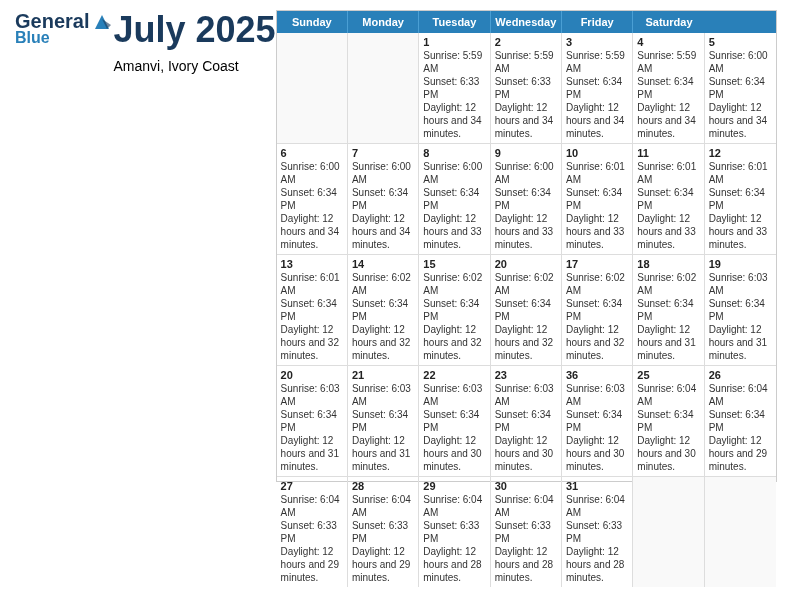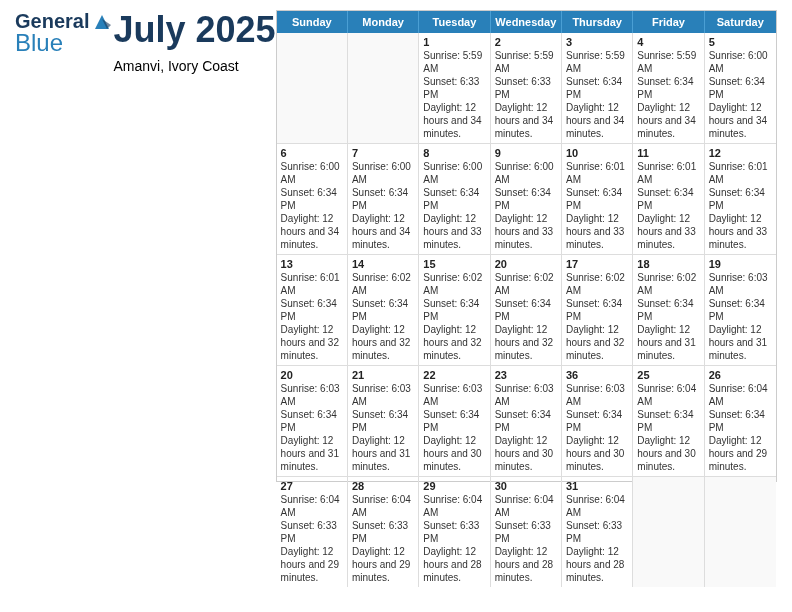--- a/index.html
+++ b/index.html
@@ -110,35 +110,34 @@
 <div class="page">
   <div class="header">
     <div class="logo">
       <div style="display:flex;align-items:center;">
         <span style="font-size:20px;font-weight:bold;color:#1a3a5c;">General</span>
         <svg width="22" height="22" viewBox="0 0 22 22" style="margin-left:2px;">
           <polygon points="4,18 11,4 18,18" fill="#2980b9"></polygon>
           <polygon points="11,8 16,18 20,14" fill="#1a3a5c" opacity="0.6"></polygon>
         </svg>
       </div>
-      <span style="font-size:24px;font-weight:normal;color:#2980b9;margin-top:-4px;">Blue</span>
+      <span style="font-size:16px;font-weight:bold;color:#2980b9;margin-top:-4px;">Blue</span>
     </div>
     <div class="title-area">
       <div class="month-title">July 2025</div>
       <div class="location">Amanvi, Ivory Coast</div>
     </div>
   </div>
 
   <div class="calendar">
     <div class="cal-header">
     <div class="cal-header-cell">Sunday</div>
         <div class="cal-header-cell">Monday</div>
         <div class="cal-header-cell">Tuesday</div>
         <div class="cal-header-cell">Wednesday</div>
-        <div class="cal-header-cell">Thursday</div>
         <div class="cal-header-cell">Friday</div>
         <div class="cal-header-cell">Saturday</div>
       </div>
     <div class="cal-body">
     <div class="cal-row">
           <div class="cal-cell empty"></div>
           <div class="cal-cell empty"></div>
           <div class="cal-cell">
             <div class="day-num">1</div>
             <div class="cell-info" style="white-space: pre-line;">Sunrise: 5:59 AM

